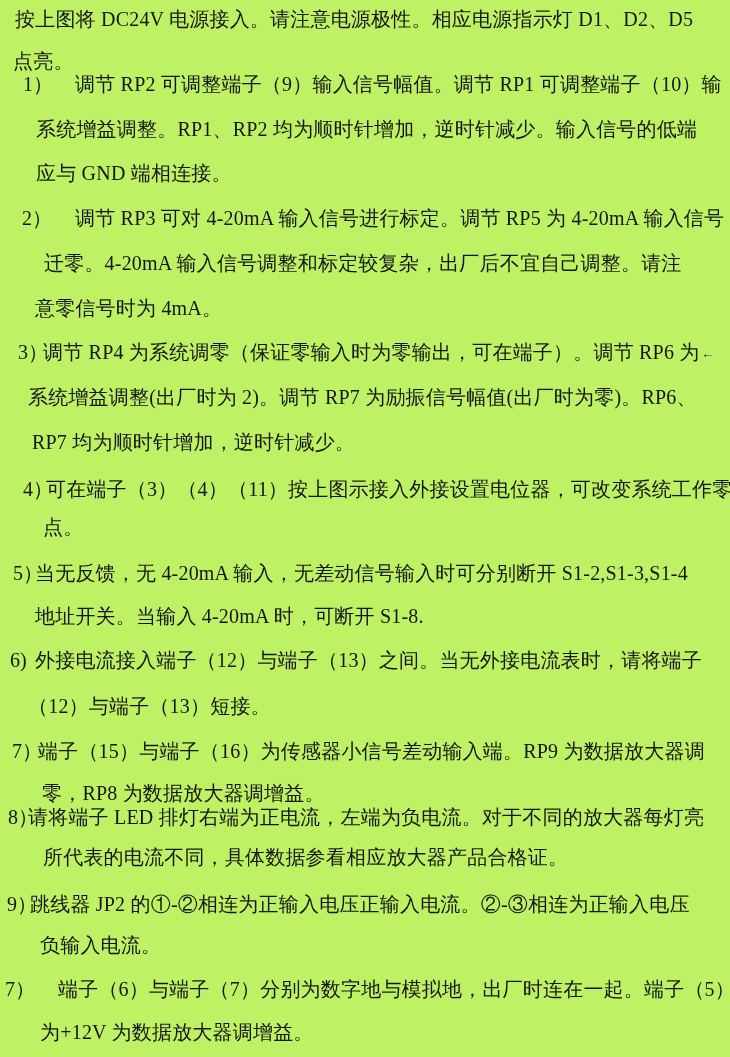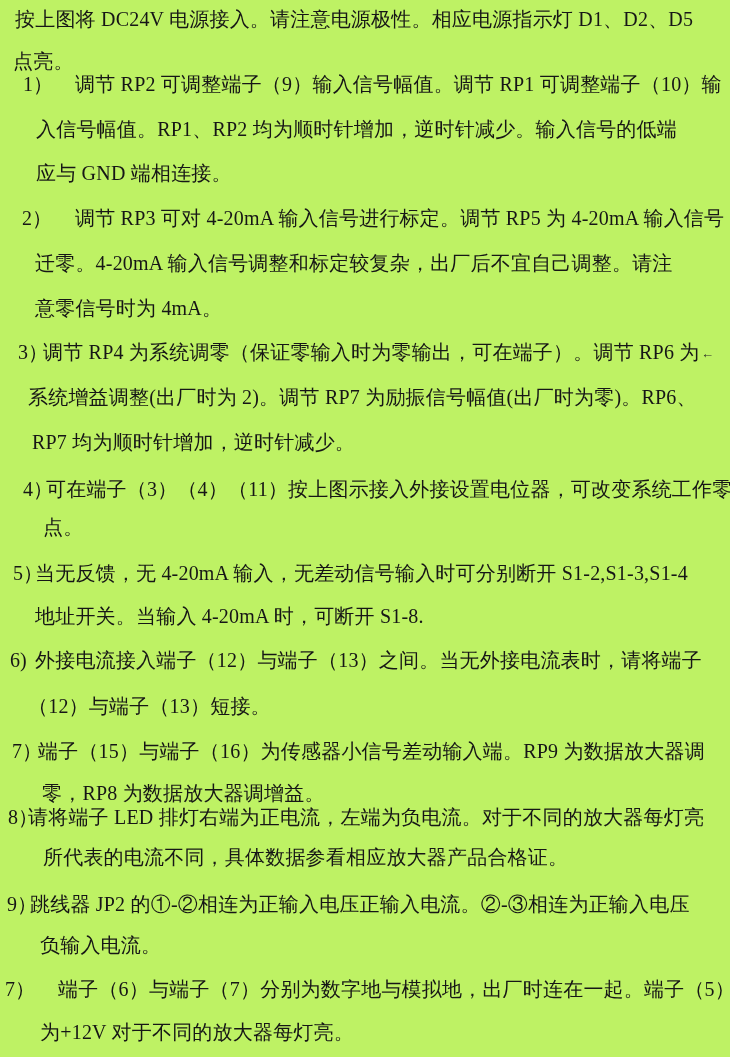--- a/index.html
+++ b/index.html
@@ -40,28 +40,28 @@
 <body>
 
 <div class="page">
 
   <div class="ln" style="left:15px; top:8px">按上图将 DC24V 电源接入。请注意电源极性。相应电源指示灯 D1、D2、D5</div>
   <div class="ln" style="left:13px; top:50px">点亮。</div>
 
   <div>
     <span class="num" style="left:23px; top:73px">1）</span>
     <div class="ln" style="left:75px; top:73px">调节 RP2 可调整端子（9）输入信号幅值。调节 RP1 可调整端子（10）输</div>
-    <div class="ln" style="left:36px; top:118px">入信号幅值。RP1、RP2 均为顺时针增加，逆时针减少。输入信号的低端</div>
+    <div class="ln" style="left:36px; top:118px">系统增益调整。RP1、RP2 均为顺时针增加，逆时针减少。输入信号的低端</div>
     <div class="ln" style="left:36px; top:162px">应与 GND 端相连接。</div>
   </div>
 
   <div>
     <span class="num" style="left:22px; top:207px">2）</span>
     <div class="ln" style="left:75px; top:207px">调节 RP3 可对 4-20mA 输入信号进行标定。调节 RP5 为 4-20mA 输入信号</div>
-    <div class="ln" style="left:35px; top:252px">迁零。4-20mA 输入信号调整和标定较复杂，出厂后不宜自己调整。请注</div>
+    <div class="ln" style="left:44px; top:252px">迁零。4-20mA 输入信号调整和标定较复杂，出厂后不宜自己调整。请注</div>
     <div class="ln" style="left:35px; top:297px">意零信号时为 4mA。</div>
   </div>
 
   <div>
     <span class="num" style="left:18px; top:341px">3）</span>
     <div class="ln" style="left:43px; top:341px">调节 RP4 为系统调零（保证零输入时为零输出，可在端子）。调节 RP6 为</div>
     <span class="break-mark" style="left:701px; top:347px">←</span>
     <div class="ln" style="left:28px; top:386px">系统增益调整(出厂时为 2)。调节 RP7 为励振信号幅值(出厂时为零)。RP6、</div>
     <div class="ln" style="left:32px; top:431px">RP7 均为顺时针增加，逆时针减少。</div>
   </div>
@@ -98,16 +98,16 @@
 
   <div>
     <span class="num" style="left:7px; top:893px">9）</span>
     <div class="ln" style="left:30px; top:893px">跳线器 JP2 的①-②相连为正输入电压正输入电流。②-③相连为正输入电压</div>
     <div class="ln" style="left:40px; top:934px">负输入电流。</div>
   </div>
 
   <div>
     <span class="num" style="left:5px; top:978px">7）</span>
     <div class="ln" style="left:58px; top:978px">端子（6）与端子（7）分别为数字地与模拟地，出厂时连在一起。端子（5）</div>
-    <div class="ln" style="left:40px; top:1021px">为+12V 对于不同的放大器每灯亮。</div>
+    <div class="ln" style="left:40px; top:1021px">为+12V 为数据放大器调增益。</div>
   </div>
 
 </div>
 
 </body></html>

